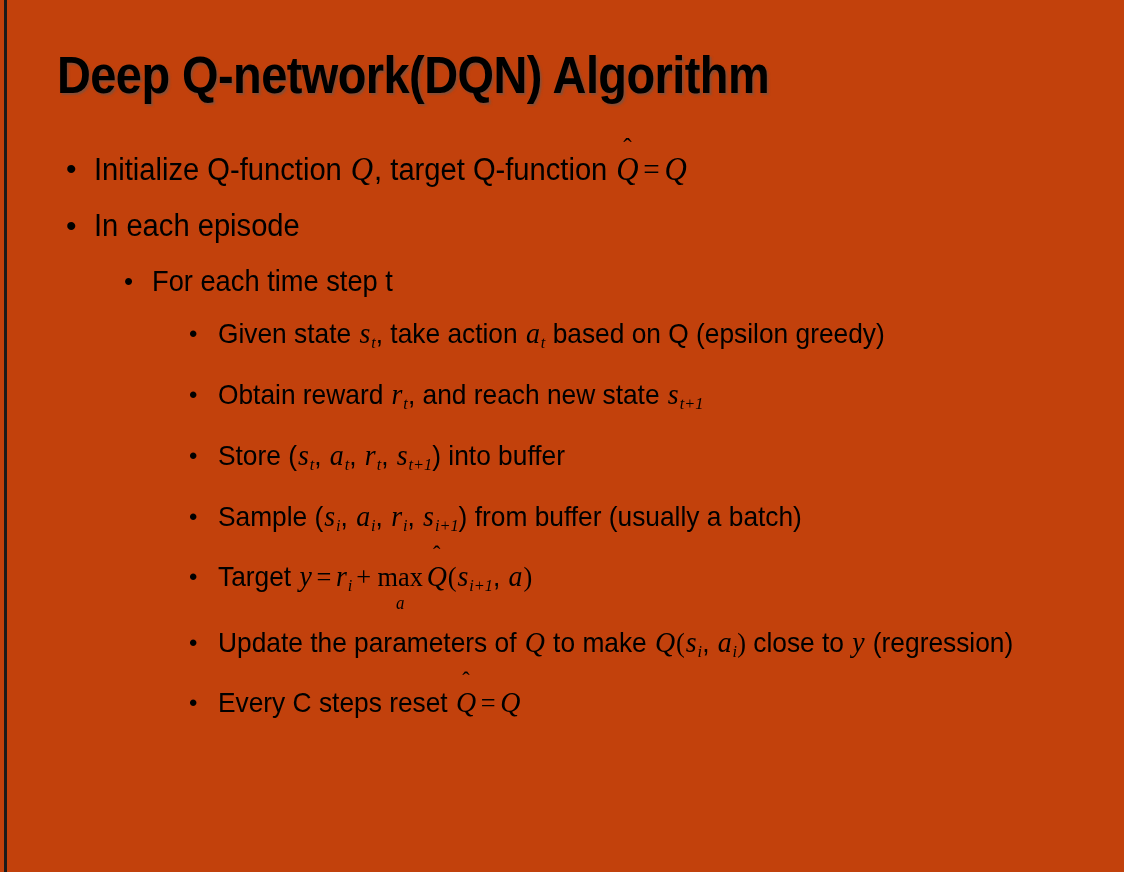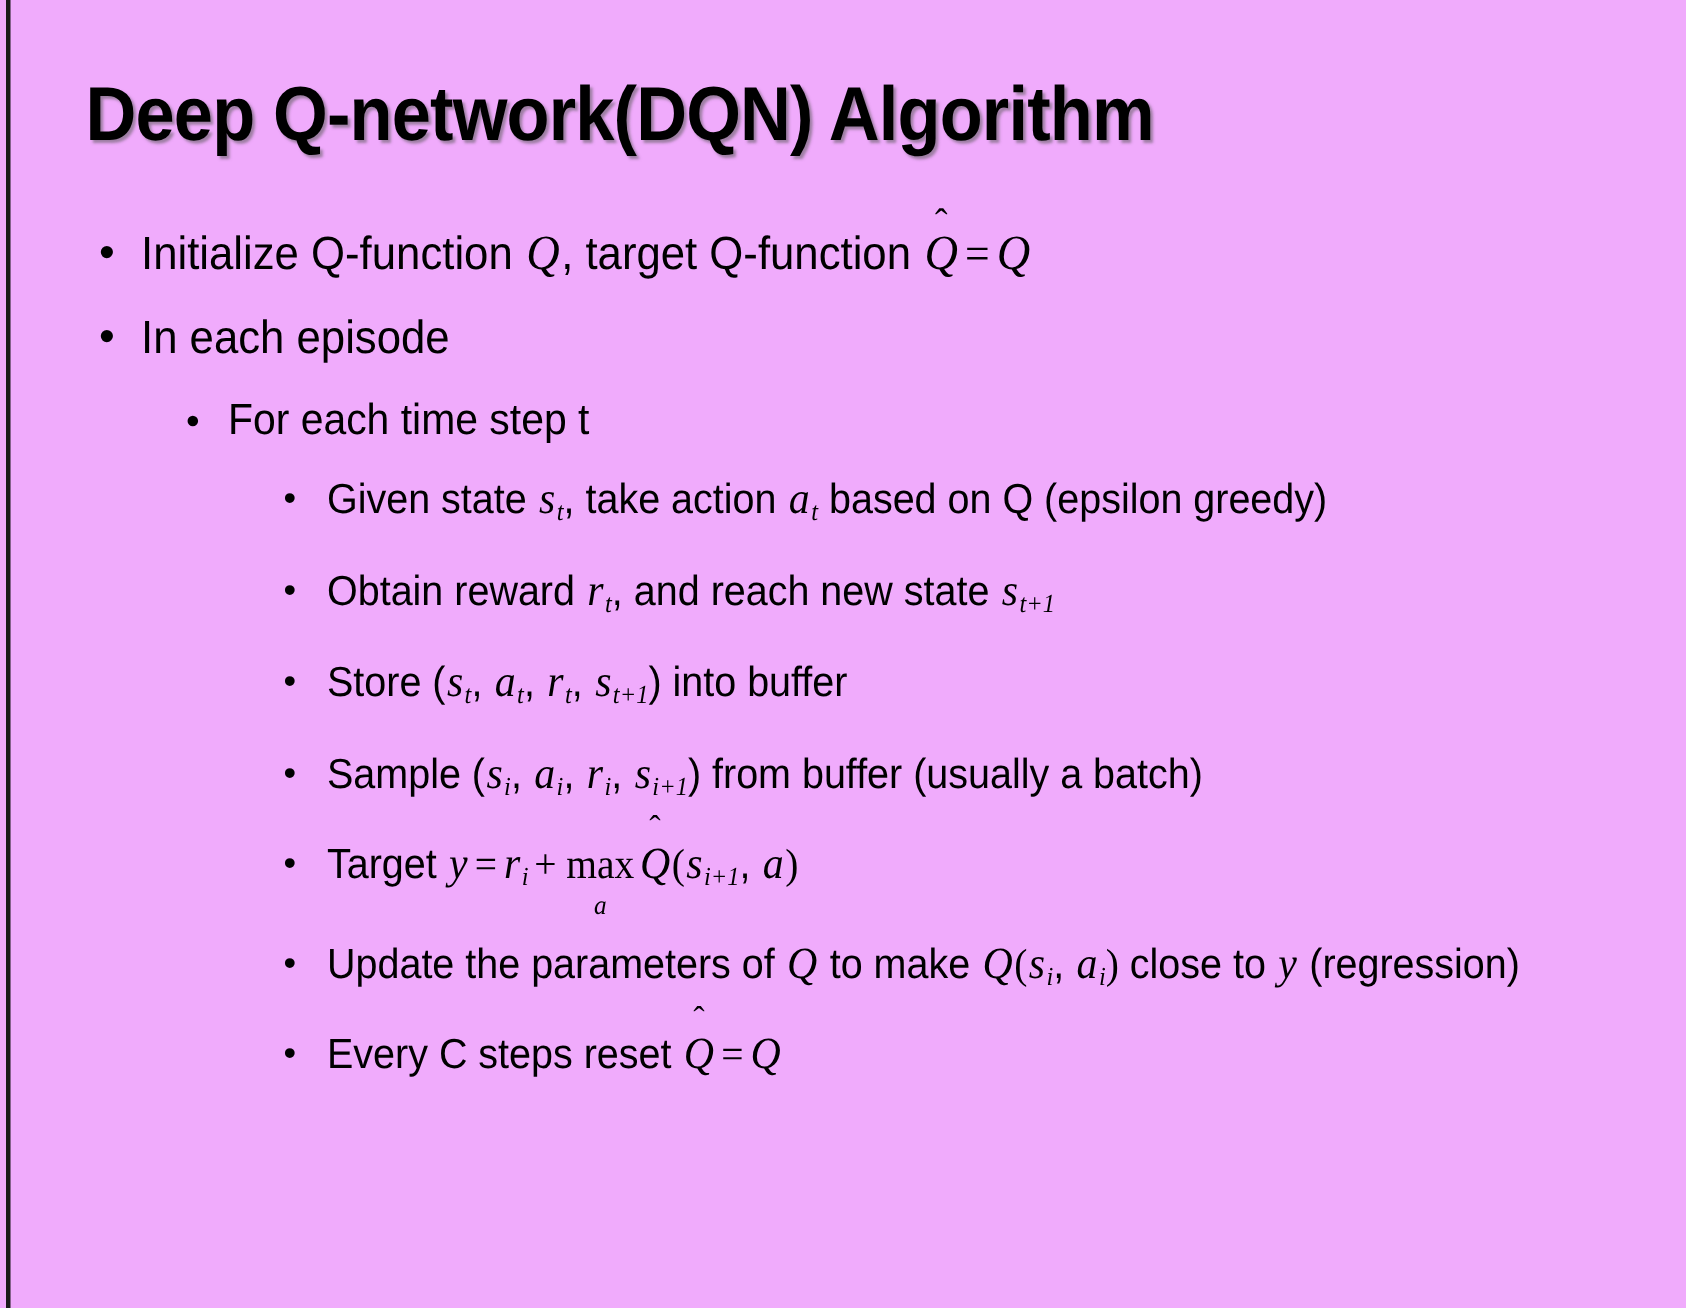--- a/index.html
+++ b/index.html
@@ -7,21 +7,21 @@
     padding: 0;
     background: #ffffff;
   }
   body {
     font-family: "Liberation Sans", sans-serif;
   }
   .slide {
     position: relative;
     width: 1124px;
     height: 872px;
-    background: #f0abfc;
+    background: #c2410c;
     overflow: hidden;
     box-sizing: border-box;
   }
   .slide-left-border {
     position: absolute;
     left: 4px;
     top: 0;
     width: 3px;
     height: 872px;
     background: #1a1a1a;

